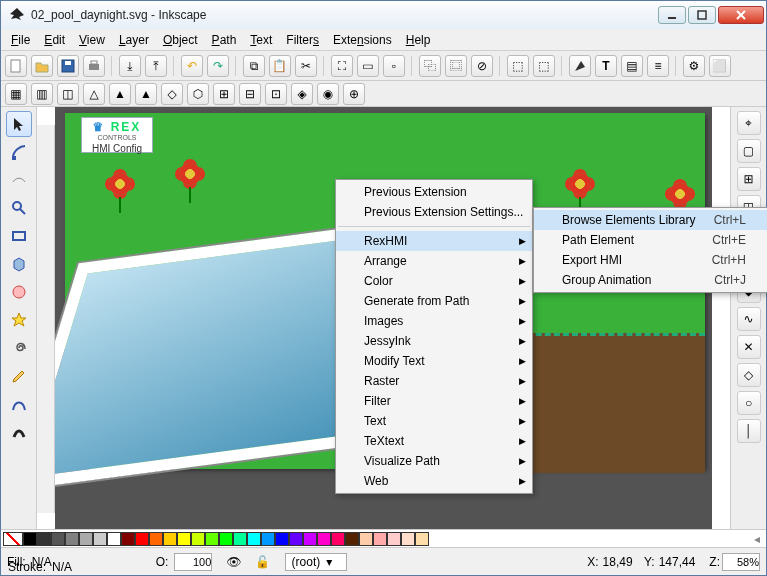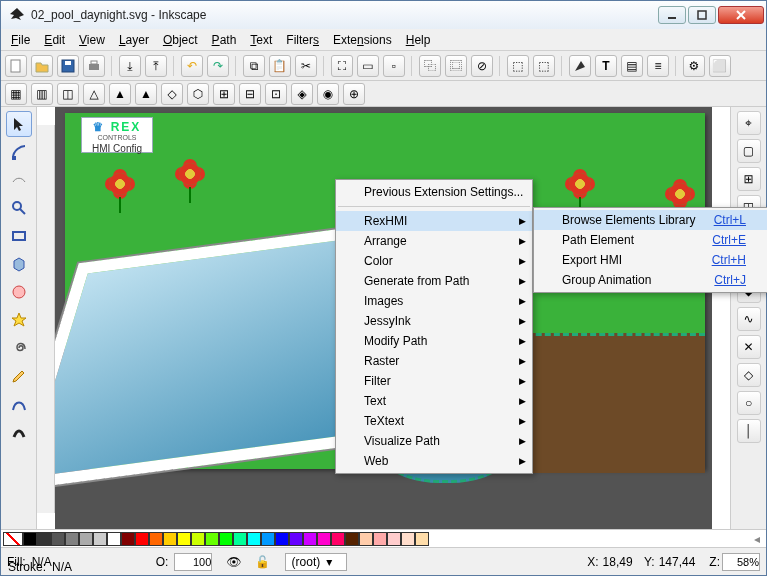--- a/index.html
+++ b/index.html
@@ -48,21 +48,21 @@
 .statusbar .xy { margin-left:auto; display:flex; gap:4px; align-items:center; }
 .statusbar .zoom { display:flex; align-items:center; gap:2px; }
 .statusbar input { width:38px; height:18px; border:1px solid #aaa; font-size:11px; text-align:right; }
 
 
 .dropdown { position:absolute; background:#f4f4f4; border:1px solid #999; box-shadow:2px 2px 6px rgba(0,0,0,.3); z-index:100; padding:2px 0; }
 .dropdown .ditem { height:20px; display:flex; align-items:center; padding:0 22px 0 28px; white-space:nowrap; position:relative; }
 .dropdown .ditem.hi { background:#cde3f7; }
 .dropdown .ditem .arrow { position:absolute; right:6px; font-size:9px; }
 .dropdown .dsep { height:1px; background:#ccc; margin:4px 2px; }
-.dropdown .shortcut { position:absolute; right:22px; color:#1d4ed8;text-decoration:underline; }
+.dropdown .shortcut { position:absolute; right:22px; color:#404040; }
 
 .submenu1 { left: 334px; top: 72px; width: 198px; }
 .submenu2 { left: 532px; top: 100px; width: 236px; }
 
 
 .rex-badge { position:absolute; left:16px; top:4px; width:72px; height:36px; background:#fff; border:1px solid #9ab; font-size:9px; color:#295; text-align:center; padding:2px; }
 .rex-badge .brand { color:#1d6; font-weight:bold; font-size:12px; letter-spacing:2px; }
 .rex-badge .sub { color:#555; font-size:7px; }
 
 .pool { position:absolute; left:-10px; top:120px; width:420px; height:230px; transform:skewX(-24deg) rotate(-8deg); background:linear-gradient(160deg,#bfe1f0,#3d8db4); border:12px solid #fff; box-shadow:0 0 0 2px #888; }
@@ -314,20 +314,23 @@
       <div class="rtool">◆</div>
       <div class="rtool">∿</div>
       <div class="rtool">✕</div>
       <div class="rtool">◇</div>
       <div class="rtool">○</div>
       <div class="rtool">│</div>
     </div>
 
     <div class="dropdown submenu1">
       <div class="ditem">
+          <span>Previous Extension</span>
+        </div>
+      <div class="ditem">
           <span>Previous Extension Settings...</span>
         </div>
       <div class="dsep"></div>
       <div class="ditem hi">
           <span>RexHMI</span>
           <span class="arrow">▶</span>
         </div>
       <div class="ditem">
           <span>Arrange</span>
           <span class="arrow">▶</span>
@@ -342,21 +345,21 @@
         </div>
       <div class="ditem">
           <span>Images</span>
           <span class="arrow">▶</span>
         </div>
       <div class="ditem">
           <span>JessyInk</span>
           <span class="arrow">▶</span>
         </div>
       <div class="ditem">
-          <span>Modify Path</span>
+          <span>Modify Text</span>
           <span class="arrow">▶</span>
         </div>
       <div class="ditem">
           <span>Raster</span>
           <span class="arrow">▶</span>
         </div>
       <div class="ditem">
           <span>Filter</span>
           <span class="arrow">▶</span>
         </div>

